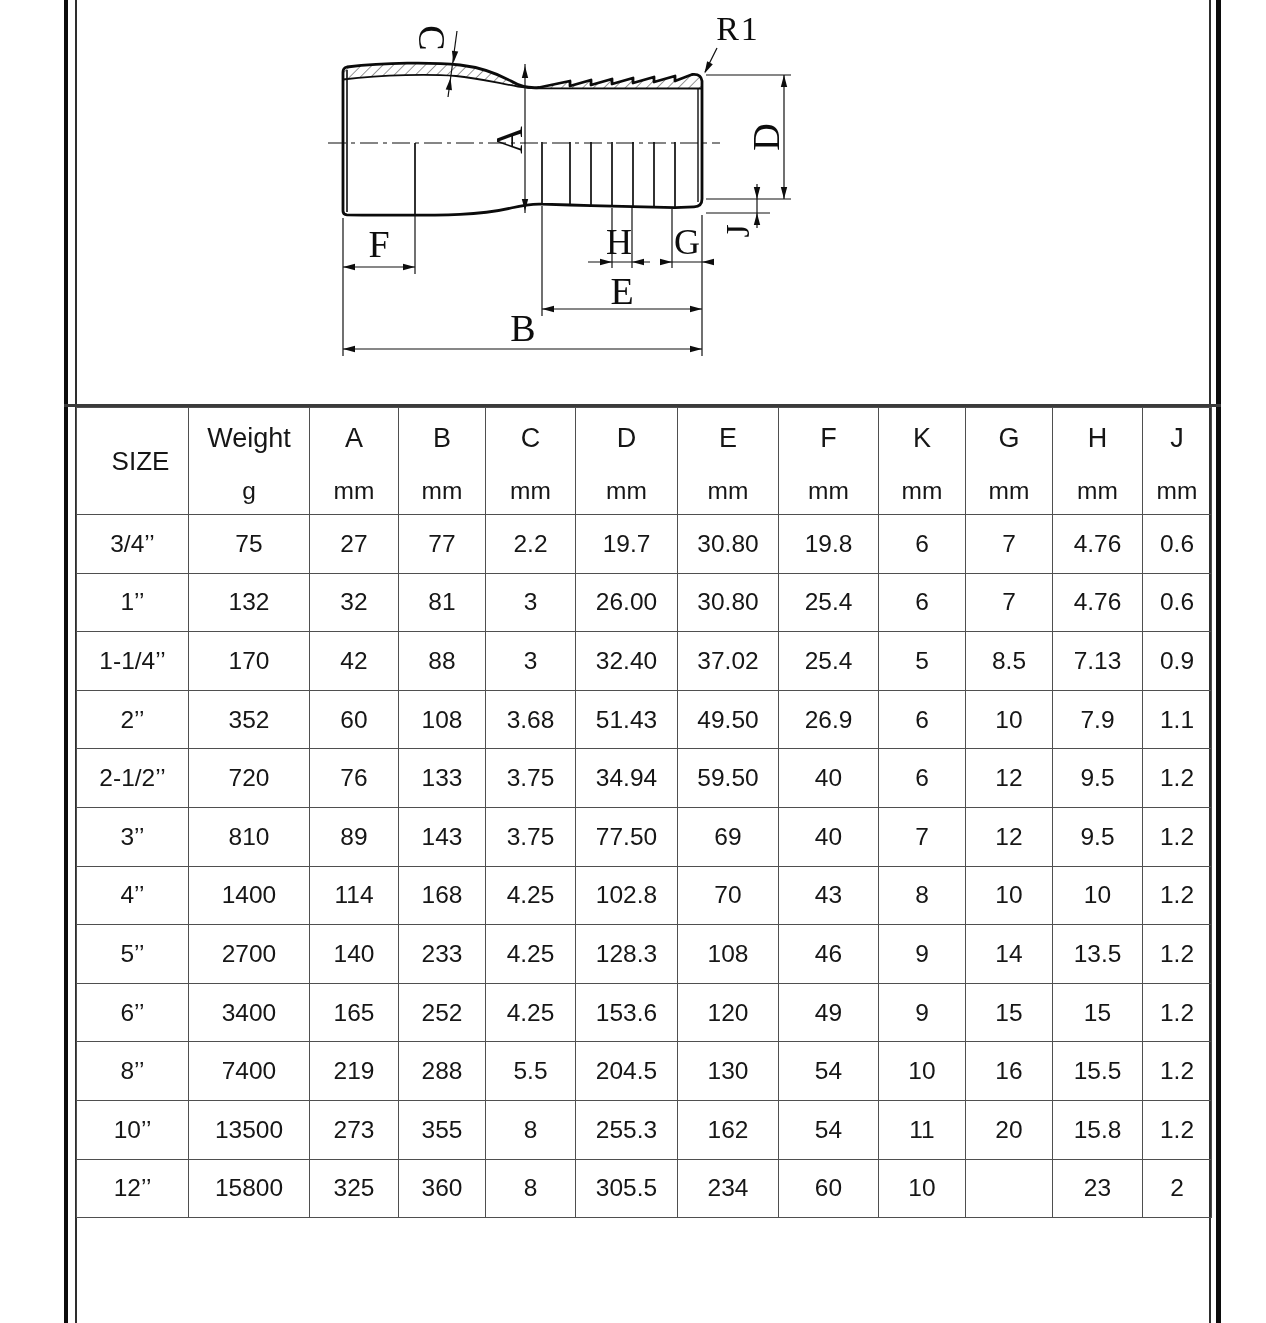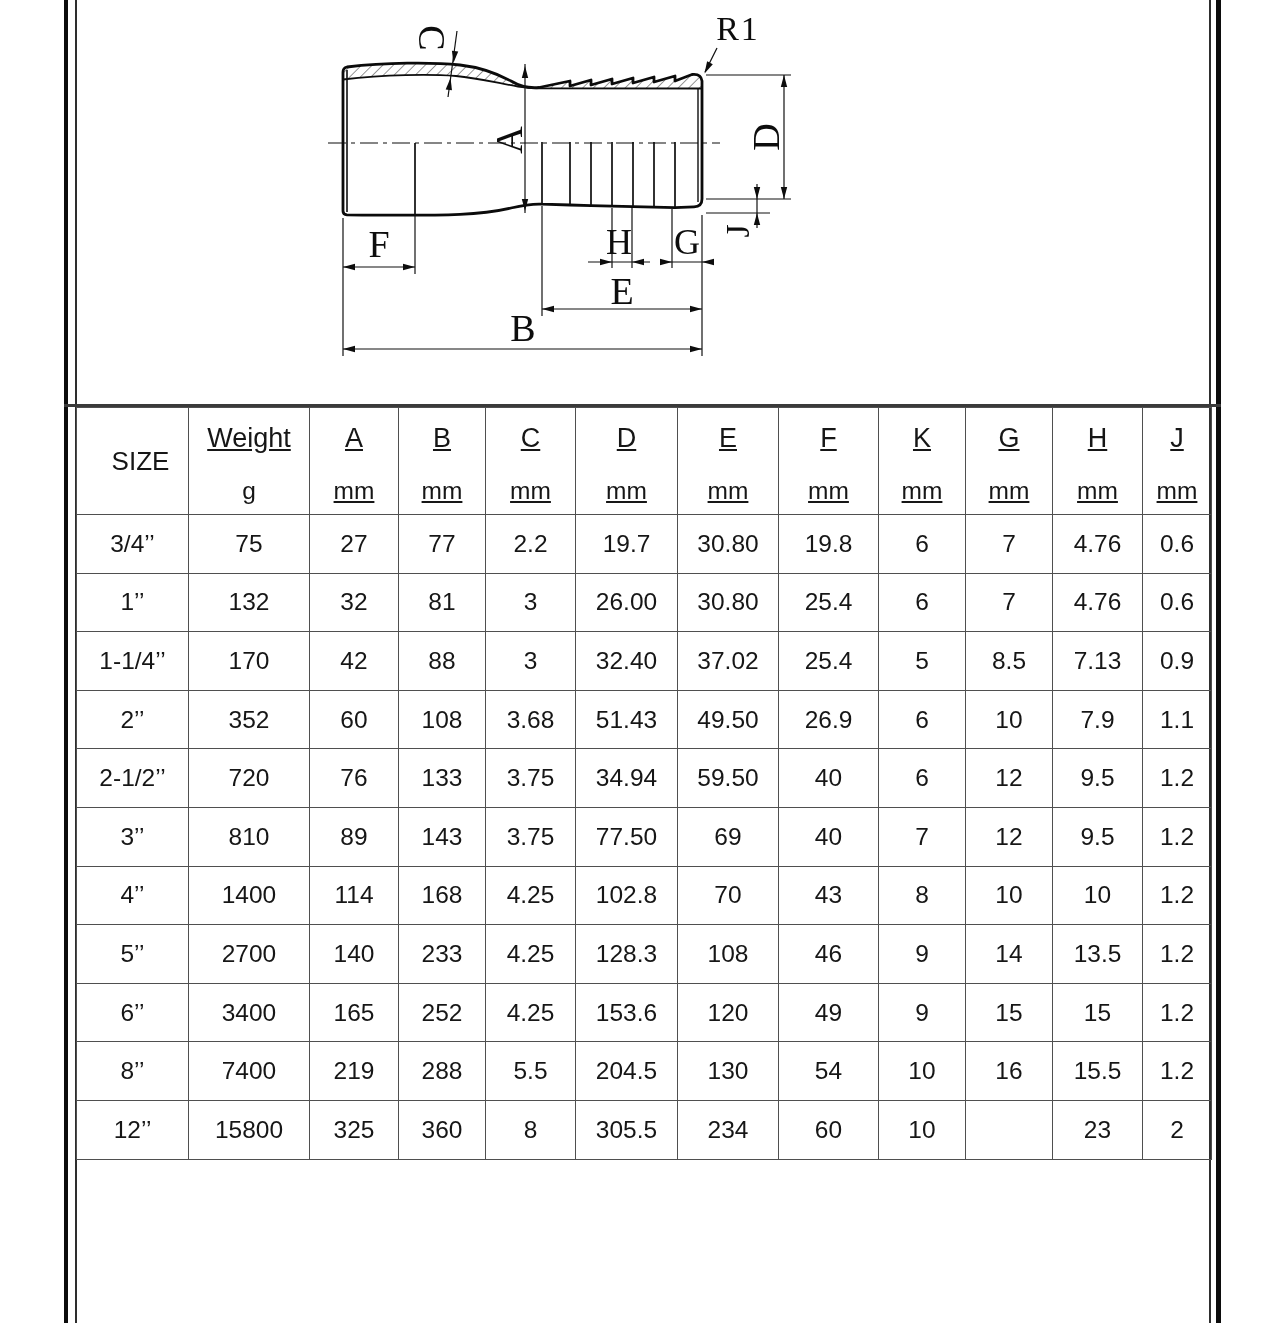--- a/index.html
+++ b/index.html
@@ -12,21 +12,21 @@
   #frame-right-thick{left:1216px;width:5px;}
   #table-top-rule{position:absolute;left:64px;top:404px;width:1157px;height:3px;background:#3a3a3a;}
   #drawing-wrap{position:absolute;left:320px;top:0;width:500px;height:398px;}
   #spec-table-wrap{position:absolute;left:76px;top:407px;}
   table{border-collapse:collapse;table-layout:fixed;width:1135px;}
   th,td{border:1px solid #4f4f4f;text-align:center;vertical-align:middle;
         color:#161616;font-weight:400;padding:0;}
   thead th{height:106px;font-weight:400;}
   tbody td{height:57.6px;font-size:24.5px;}
   .hcol{display:flex;flex-direction:column;justify-content:space-between;
-        height:78px;margin:14px 0 8px 0;text-decoration:underline;}
+        height:78px;margin:14px 0 8px 0;}
   .hletter{font-size:27px;line-height:1;}
   .hunit{font-size:24.5px;line-height:1;}
   .size-head{font-size:26px;margin-left:16px;}
   svg text{font-family:"Liberation Serif",serif;fill:#0d0d0d;}
 </style>
 </head>
 <body>
 
 <div class="vline" id="frame-left-thick"></div>
 <div class="vline" id="frame-left-thin"></div>
@@ -358,20 +358,34 @@
           <td>5.5</td>
           <td>204.5</td>
           <td>130</td>
           <td>54</td>
           <td>10</td>
           <td>16</td>
           <td>15.5</td>
           <td>1.2</td>
         </tr>
     <tr>
+          <td>10’’</td>
+          <td>13500</td>
+          <td>273</td>
+          <td>355</td>
+          <td>8</td>
+          <td>255.3</td>
+          <td>162</td>
+          <td>54</td>
+          <td>11</td>
+          <td>20</td>
+          <td>15.8</td>
+          <td>1.2</td>
+        </tr>
+    <tr>
           <td>12’’</td>
           <td>15800</td>
           <td>325</td>
           <td>360</td>
           <td>8</td>
           <td>305.5</td>
           <td>234</td>
           <td>60</td>
           <td>10</td>
           <td></td>

